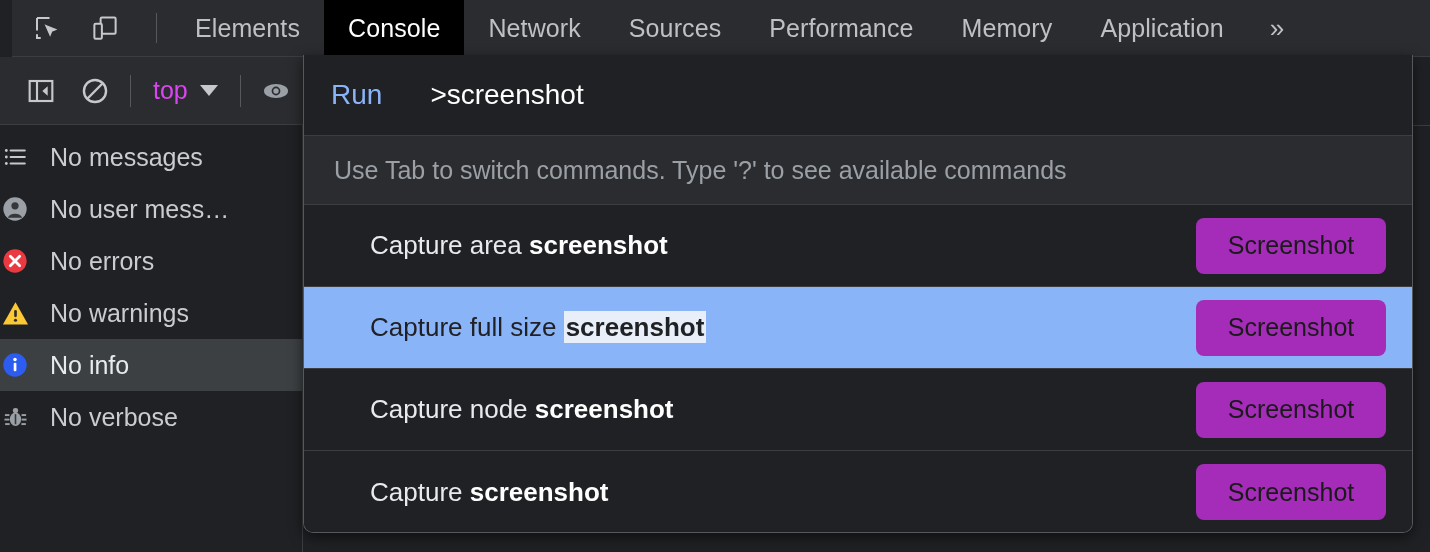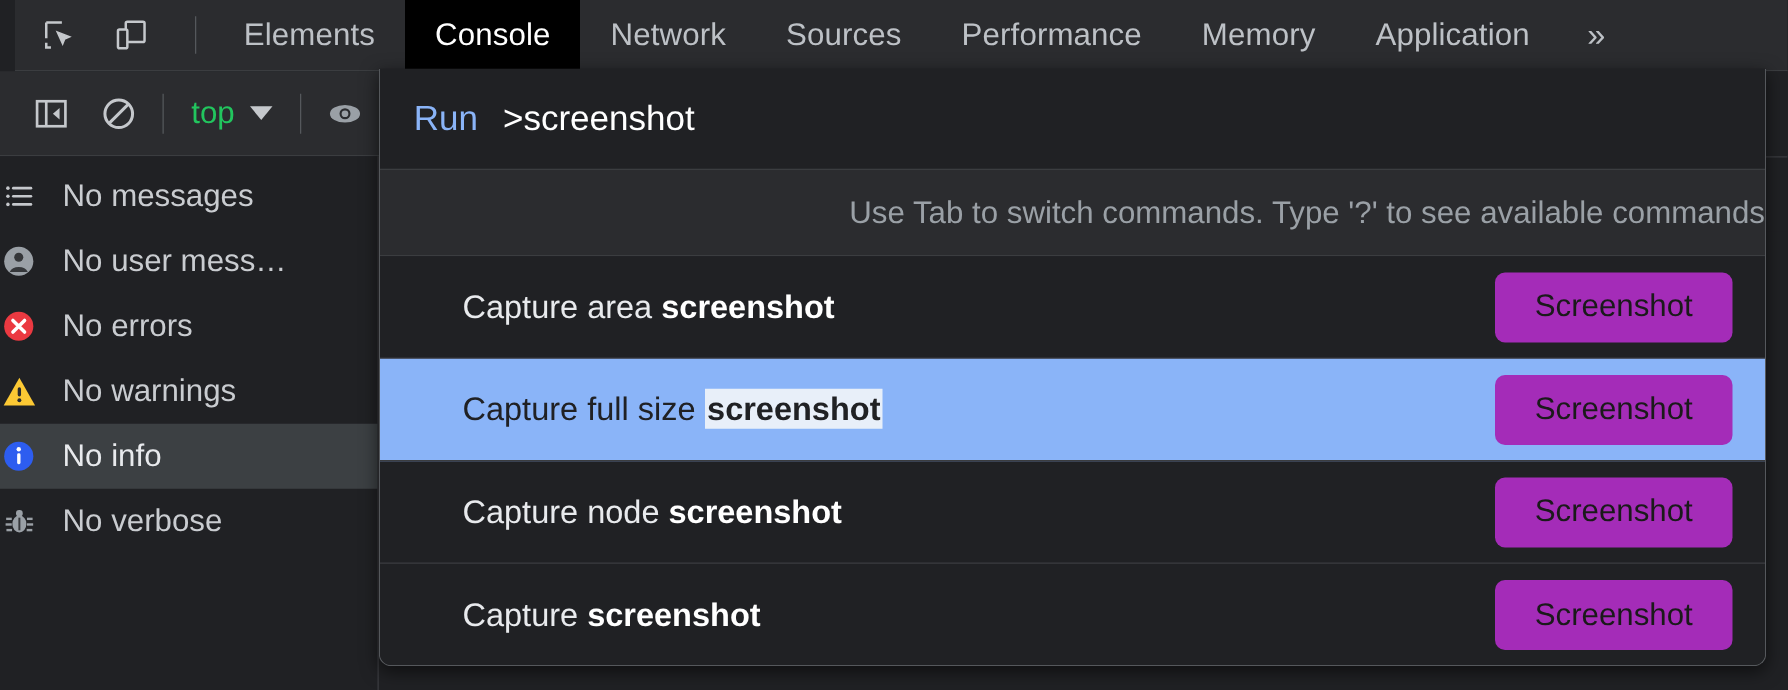--- a/index.html
+++ b/index.html
@@ -35,21 +35,21 @@
     position: absolute; left: 0; top: 57px; width: 1430px; height: 68px;
     background: #2b2c2f;
     display: flex; align-items: center;
     border-bottom: 1px solid #3b3d40;
   }
   .fb-icon { width: 54px; height: 50px; display: flex; align-items: center; justify-content: center; cursor: pointer; }
   .fb-sep { width: 1px; height: 32px; background: #55585c; margin: 0 8px; }
   .fb-select {
     display: flex; align-items: center; gap: 12px;
     padding: 0 14px; height: 44px; cursor: pointer;
-    color: #22c55e; font-size: 25px;
+    color: #d946ef; font-size: 25px;
   }
   .caret { width: 0; height: 0; border-left: 9px solid transparent; border-right: 9px solid transparent; border-top: 11px solid #c5c8cc; }
 
   
   .sidebar {
     position: absolute; left: 0; top: 125px; width: 303px; bottom: 0;
     background: #202124; border-right: 1px solid #3b3d40;
     padding-top: 6px;
   }
   .side-item {
@@ -75,25 +75,25 @@
     border: 1px solid #55585c; border-top: none;
     border-radius: 0 0 10px 10px;
     box-shadow: 0 4px 14px rgba(0,0,0,.55);
     overflow: hidden;
   }
   .pal-input {
     height: 80px; display: flex; align-items: center; gap: 20px;
     padding-left: 27px; background: #202124;
   }
   .pal-prefix { color: #8ab4f8; font-size: 28px; }
-  .pal-query { color: #ffffff; font-size: 28px; }
+  .pal-query { color: #ffffff; font-size: 28px; margin-left: 28px; }
   .pal-hint {
     height: 70px; display: flex; align-items: center; padding-left: 30px;
     color: #9aa0a6; font-size: 25px; background: #2b2c2f;
-    border-top: 1px solid #3b3d40; border-bottom: 1px solid #3b3d40; justify-content: flex-end;
+    border-top: 1px solid #3b3d40; border-bottom: 1px solid #3b3d40;
   }
   .pal-list { background: #202124; }
   .pal-row {
     height: 82px; display: flex; align-items: center; justify-content: space-between;
     padding: 0 26px 0 21px; cursor: pointer;
     border-bottom: 1px solid #3b3d40;
   }
   .pal-row:last-child { border-bottom: none; }
   .pal-row .label { font-size: 26px; color: #e8eaed; white-space: nowrap; margin-left: 45px; }
   .pal-row .label b { font-weight: bold; color: #ffffff; }

